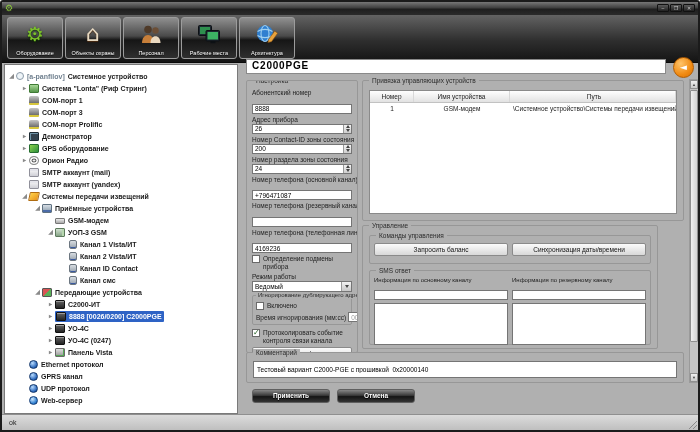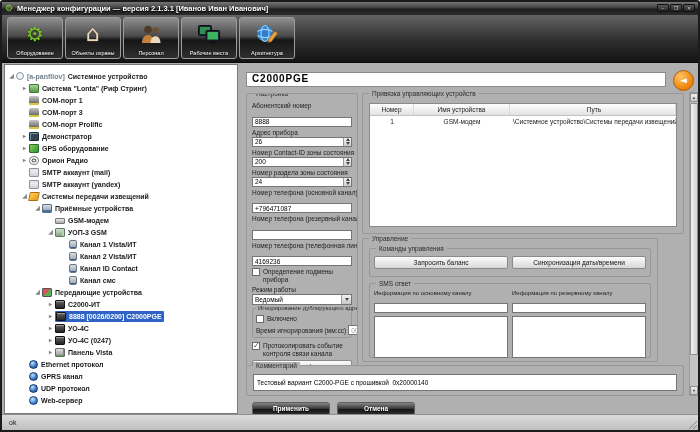--- a/index.html
+++ b/index.html
@@ -55,21 +55,21 @@
   .i-modem-icon{background:linear-gradient(#ececec,#a8a8a8);border:1px solid #777;height:6px;margin-top:2px;}
   .i-uop-icon{background:linear-gradient(#d2e2d0,#87a487);border:1px solid #5d7a5d;box-shadow:inset -2px 0 0 #b8d8b0;}
   .i-channel-icon{background:linear-gradient(#d8dde2,#9aa4ae);border:1px solid #6c7680;border-radius:2px;box-shadow:inset 0 -1px 0 #3a5aa0;width:8px;margin-left:1px;}
   .i-transmitters-icon{background:linear-gradient(135deg,#d85454 48%,#58b058 52%);border:1px solid #555;}
   .i-device-icon{background:linear-gradient(#666,#232323);border:1px solid #111;box-shadow:inset 0 1px 0 #9a9a9a;}
   .i-panel-icon{background:linear-gradient(#e0e0e0,#979797);border:1px solid #6a6a6a;box-shadow:inset -1px -1px 0 #57a857;}
   .i-protocol-icon{width:9px;height:9px;border-radius:50%;background:radial-gradient(circle at 35% 30%,#b8dcff,#2663b8 70%,#17407e);border:1px solid #12366b;}
   .i-web-icon{width:9px;height:9px;border-radius:50%;background:radial-gradient(circle at 35% 30%,#cde8ff,#2f7fd0 65%,#1a4d94);border:1px solid #123c78;}
 
   
-  #rpanel { position:absolute; left:238px; top:63px; width:460px; height:353px; }
+  #rpanel { position:absolute; left:238px; top:50px; width:460px; height:353px; }
   #device-title { position:absolute; left:6px; top:7px; width:420px; height:15px; background:#fff;
     border:1px solid #8a8a8a; font-size:10px; font-weight:bold; letter-spacing:0.8px;
     padding:0 0 0 5px; font-family:"Liberation Sans",sans-serif; color:#000; }
   #back-btn { position:absolute; left:433px; top:5px; width:21px; height:21px; border-radius:50%;
     background:radial-gradient(circle at 35% 30%,#ffc46a,#f08a12 60%,#d96f00); border:1px solid #b35c00;
     color:#fff; font-family:"DejaVu Sans",sans-serif; font-size:9px; line-height:19px; text-align:center; }
 
   
   #vscroll { position:absolute; left:449px; top:27px; width:10px; height:304px; background:#c3c3c3; border:1px solid #9a9a9a; }
   .sb-arrow { position:absolute; left:0; width:8px; height:9px; background:linear-gradient(#efefef,#c9c9c9);
@@ -153,21 +153,20 @@
   #grip { position:absolute; right:1px; bottom:1px; width:10px; height:10px;
     background:repeating-linear-gradient(135deg,transparent 0 2px,#8a8a8a 2px 3px); clip-path:polygon(100% 0,100% 100%,0 100%); }
 </style>
 </head>
 <body>
 
 <div id="window">
 
   <div id="titlebar">
     <span id="title-icon">⚙</span>
-    <span id="title-text">Менеджер конфигурации — версия 2.1.3.1 [Иванов Иван Иванович]</span>
     <div id="win-controls">
       <span class="win-btn">–</span>
       <span class="win-btn">❐</span>
       <span class="win-btn">✕</span>
     </div>
   </div>
 
   <div id="toolbar">
     <div class="tb-btn">
       <span class="tb-ico">

